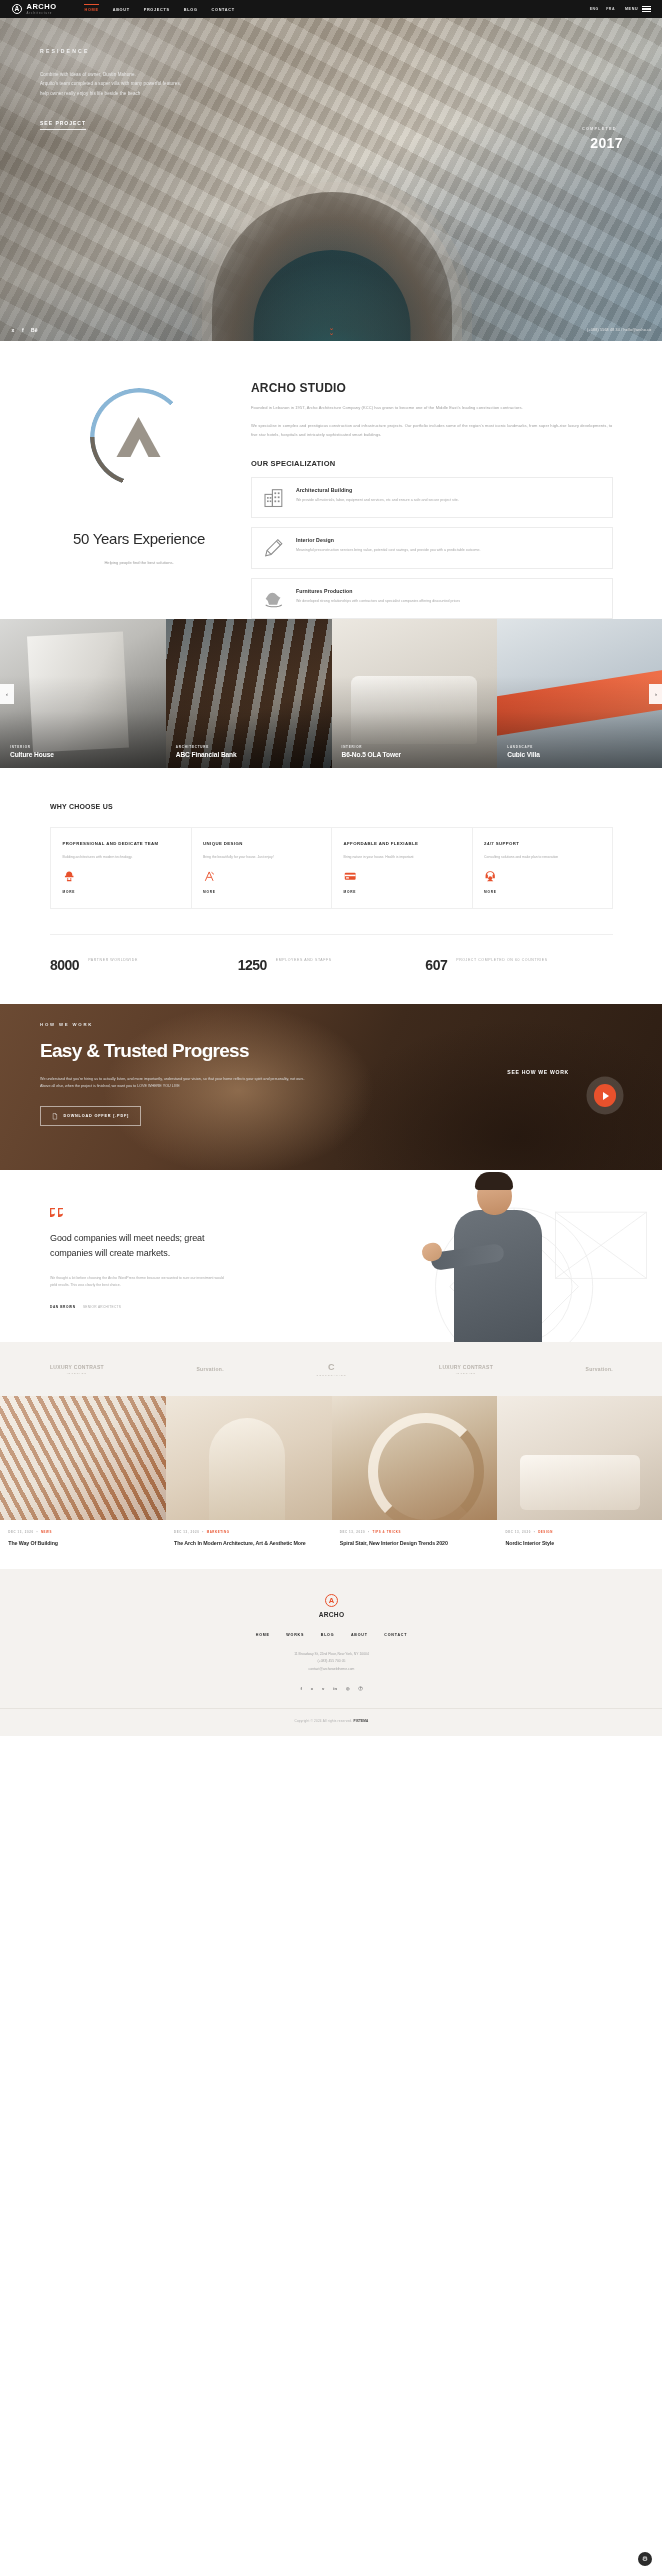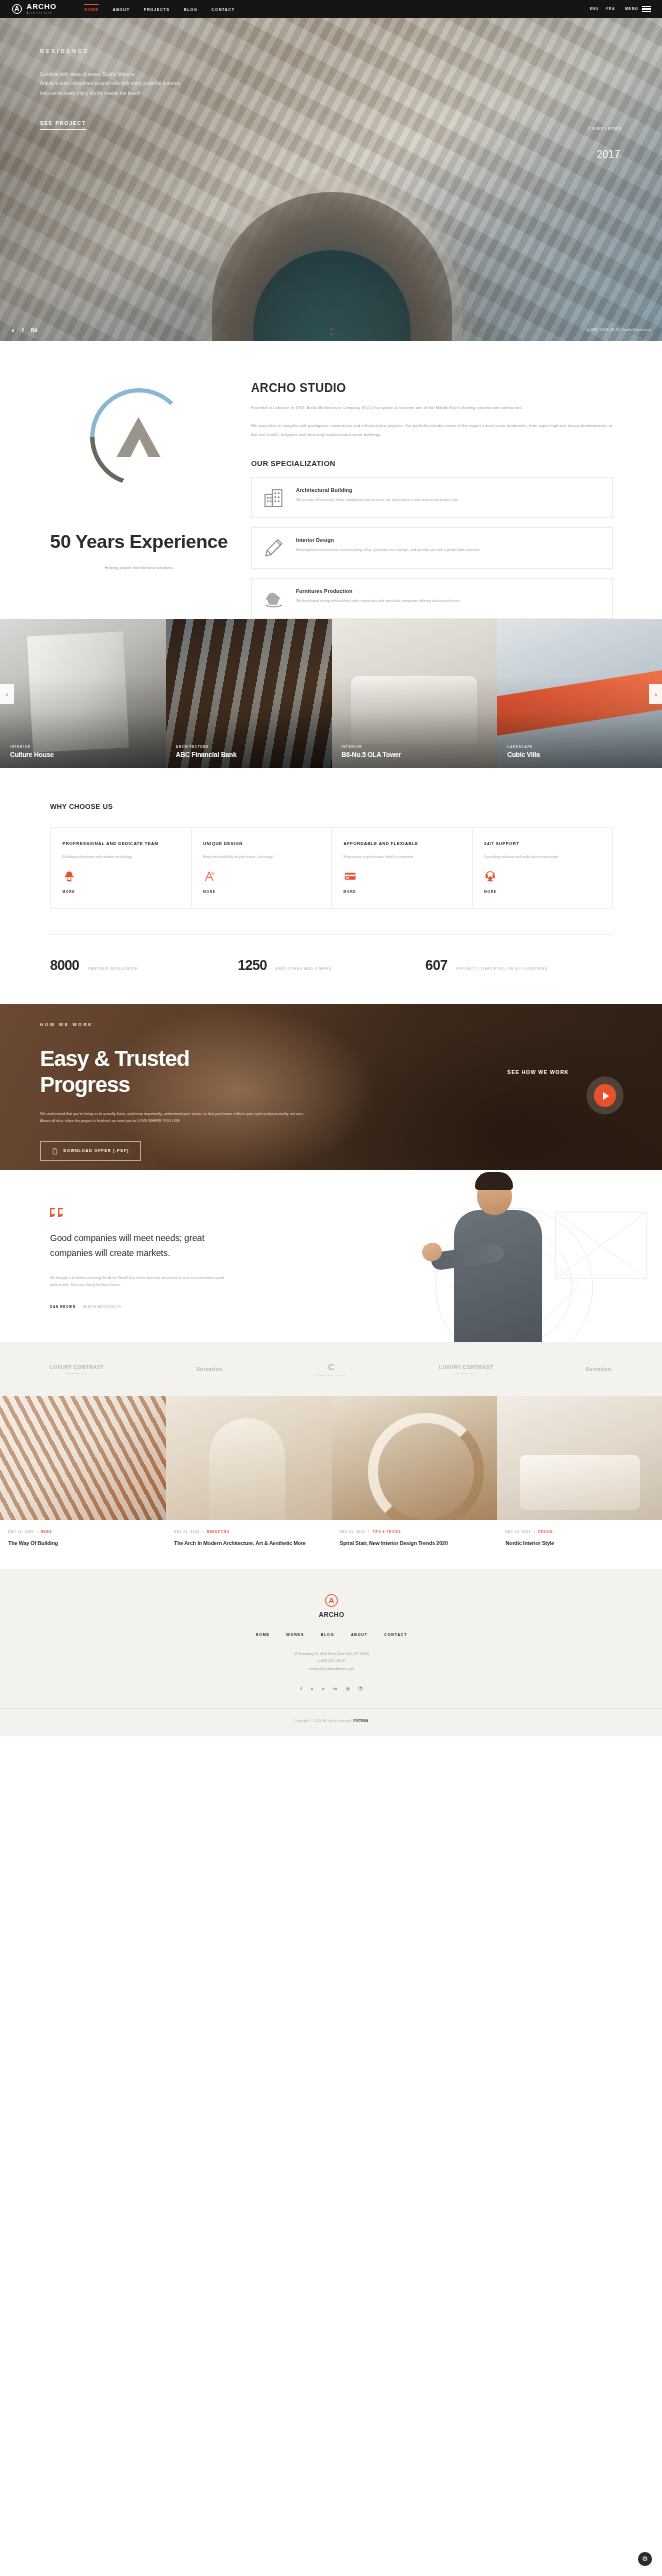--- a/index.html
+++ b/index.html
@@ -86,21 +86,21 @@
   .hero-desc p { color:#eaeaea; font-size:4.5px; line-height:2.15; letter-spacing:0.1px; }
   .see-project {
     display:inline-block; margin-top:21.5px; color:#fff;
     font-size:5px; font-weight:700; letter-spacing:1px; text-decoration:none;
     border-bottom:1.1px solid rgba(255,255,255,.85); padding-bottom:2.5px;
   }
   .completed {
     position:absolute; right:40px; top:109px; text-align:left; z-index:6;
   }
   .completed .c-lbl { color:#e9e9e9; font-size:3.8px; font-weight:700; letter-spacing:1.2px; }
-  .completed .c-val { color:#fff; font-size:10px; font-weight:400; margin-top:18px; margin-left:8.3px; letter-spacing:0.4px; }
+  .completed .c-val { color:#fff; font-size:14px; font-weight:700; margin-top:4px; margin-left:8.3px; letter-spacing:0.4px; }
   .hero-foot {
     position:absolute; left:0; right:0; bottom:0; height:21.5px; z-index:8;
     display:flex; align-items:center; padding:0 11.6px;
   }
   .socials { display:flex; gap:7.5px; align-items:center; }
   .socials span { color:#fff; font-size:5px; font-weight:700; line-height:1; }
   .scroll-chev {
     position:absolute; left:50%; transform:translateX(-50%); color:#e8512c;
     font-size:6.6px; line-height:.8; text-align:center;
   }
@@ -131,21 +131,21 @@
     content:""; position:absolute; left:0; bottom:0;
     border-left:22.4px solid transparent; border-right:22.4px solid transparent;
     border-bottom:40px solid #9b948a;
   }
   .logo-a:after{
     content:""; position:absolute; left:50%; transform:translateX(-50%); bottom:0;
     border-left:9px solid transparent; border-right:9px solid transparent;
     border-bottom:18px solid #fff;
   }
   .yrs { text-align:center; margin-top:18px; }
-  .yrs h3 { font-size:19px; font-weight:700; line-height:1.25; letter-spacing:-0.3px;margin-top:44px; }
+  .yrs h3 { font-size:15px; font-weight:400; line-height:1.25; letter-spacing:-0.3px;margin-top:44px; }
   .yrs p { margin-top:10.8px; color:#9b9b9b; font-size:4.1px; line-height:2; }
   .about-right { flex:1; }
   .sec-title { font-size:12px; font-weight:700; letter-spacing:0.2px; }
   .about-right p.body {
     color:#9d9d9d; font-size:4px; line-height:2.25; margin-top:8.3px; letter-spacing:0.1px;
   }
   .spec-title { margin-top:20px; font-size:7.5px; font-weight:700; letter-spacing:0.2px; }
   .spec-card {
     border:0.8px solid #ececec; padding:9px 10.8px; margin-top:9px;
     display:flex; gap:11.6px; align-items:flex-start;
@@ -195,38 +195,38 @@
   .why h2 { font-size:7px; font-weight:700; letter-spacing:0.2px; }
   .why-grid { display:flex; margin-top:16.6px; border:0.8px solid #efefef; }
   .why-card { flex:1; padding:12.4px 11.6px 14px; border-right:0.8px solid #efefef; }
   .why-card:last-child { border-right:none; }
   .why-h { font-size:4.3px; font-weight:700; line-height:1.75; letter-spacing:0.4px; }
   .why-p { color:#a9a9a9; font-size:3.4px; line-height:2.1; margin-top:6.6px; }
   .why-ic { margin-top:8.3px; width:12.4px; height:12.4px; color:#e8512c; }
   .why-ic svg { width:100%; height:100%; }
   .why-more { margin-top:8.3px; font-size:3.2px; font-weight:700; letter-spacing:0.7px; }
   .stats { display:flex; margin:25px 0 0; padding-top:21.5px; border-top:0.8px solid #efefef; }
-  .stat { flex:1; display:flex; align-items:flex-end; gap:9px; }
+  .stat { flex:1; display:flex; align-items:flex-start; gap:9px; }
   .stat b { font-size:14px; font-weight:700; letter-spacing:-0.5px; }
   .stat span { color:#ababab; font-size:3.5px; line-height:1.9; letter-spacing:0.6px; }
 
   
   .how {
     margin-top:31.5px; height:166px; position:relative; overflow:hidden;
     background:linear-gradient(115deg,#6b4a33 0%,#5a3c28 30%,#3e2a1c 55%,#2c1d13 100%);
   }
   .how:before{
     content:""; position:absolute; inset:0;
     background:
       radial-gradient(ellipse 199px 124px at 36% 52%, rgba(190,150,110,.55), transparent 68%),
       radial-gradient(ellipse 265px 166px at 78% 80%, rgba(35,22,14,.8), transparent 70%);
   }
   .how-in { position:relative; z-index:3; padding:18px 40px; }
   .how-eyebrow { color:#e6e6e6; font-size:4.3px; font-weight:700; letter-spacing:1.8px; }
-  .how-title { color:#fff; font-size:22px; font-weight:700; line-height:1.16; margin-top:19px; letter-spacing:-0.7px; max-width:240px; }
+  .how-title { color:#fff; font-size:19px; font-weight:700; line-height:1.16; margin-top:13px; letter-spacing:-0.7px; max-width:240px; }
   .how-p { color:#dcdcdc; font-size:3.7px; line-height:2.1; margin-top:13.3px; max-width:273px; }
   .dl-btn {
     display:inline-flex; align-items:center; gap:5.8px; margin-top:15px;
     border:0.8px solid rgba(255,255,255,.55); padding:5.8px 10.8px;
     color:#fff; font-size:3.8px; font-weight:700; letter-spacing:0.8px;
   }
   .dl-btn svg { width:5.8px; height:6.6px; }
   .see-how {
     position:absolute; right:94px; top:65px; z-index:4;
     color:#fff; font-size:5.1px; font-weight:700; letter-spacing:0.7px;

